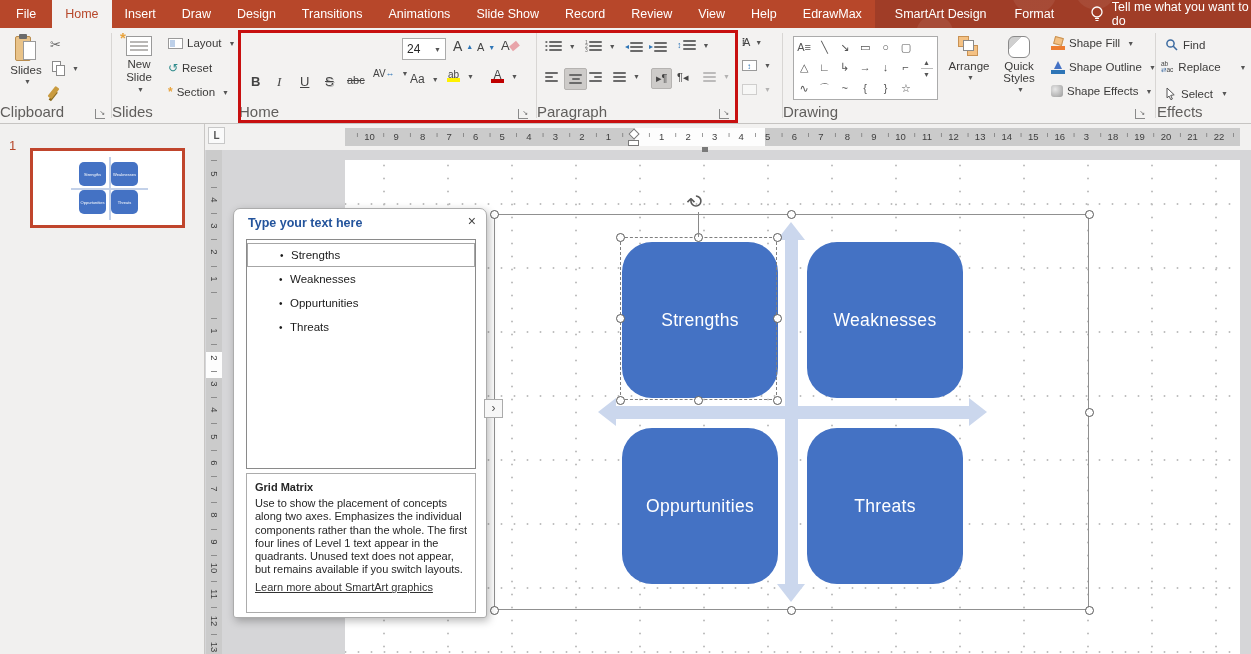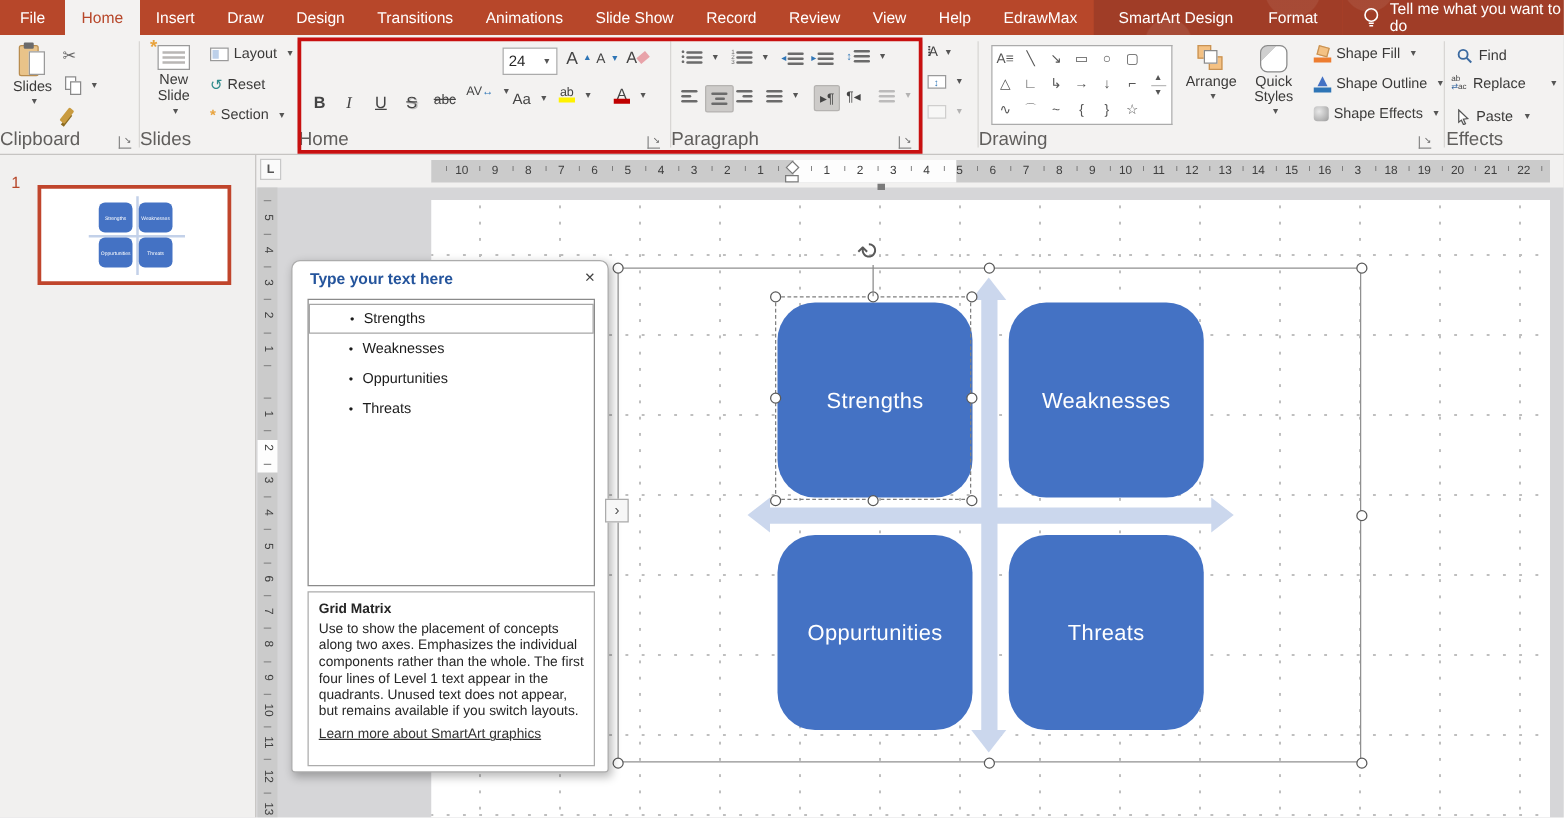--- a/index.html
+++ b/index.html
@@ -459,21 +459,21 @@
     </div>
     <div class="ed-row" style="left:4px;top:33px">
       <span style="font-size:6.5px;line-height:6px;color:#444">ab<br><span style="color:#3B6AA0">⇄</span>ac</span>
       <span>Replace</span>
       <span class="caret" style="margin-left:14px">▼</span>
     </div>
     <div class="ed-row" style="left:8px;top:59px">
       <svg width="11" height="13">
           <path d="M2 1 L9.2 7.8 L5.7 8.4 L7.4 12 L5.8 12.7 L4.1 9.1 L2 10.8 Z" fill="#fff" stroke="#555" stroke-width="1"></path>
         </svg>
-      <span>Paste</span>
+      <span>Select</span>
         <span class="caret">▼</span>
     </div>
     <div class="grp-label">Effects</div>
   </div>
 </div>
 
 <div class="red-box"></div>
 
 <div class="hr-strip"></div>
 <div class="tabsel">L</div>

